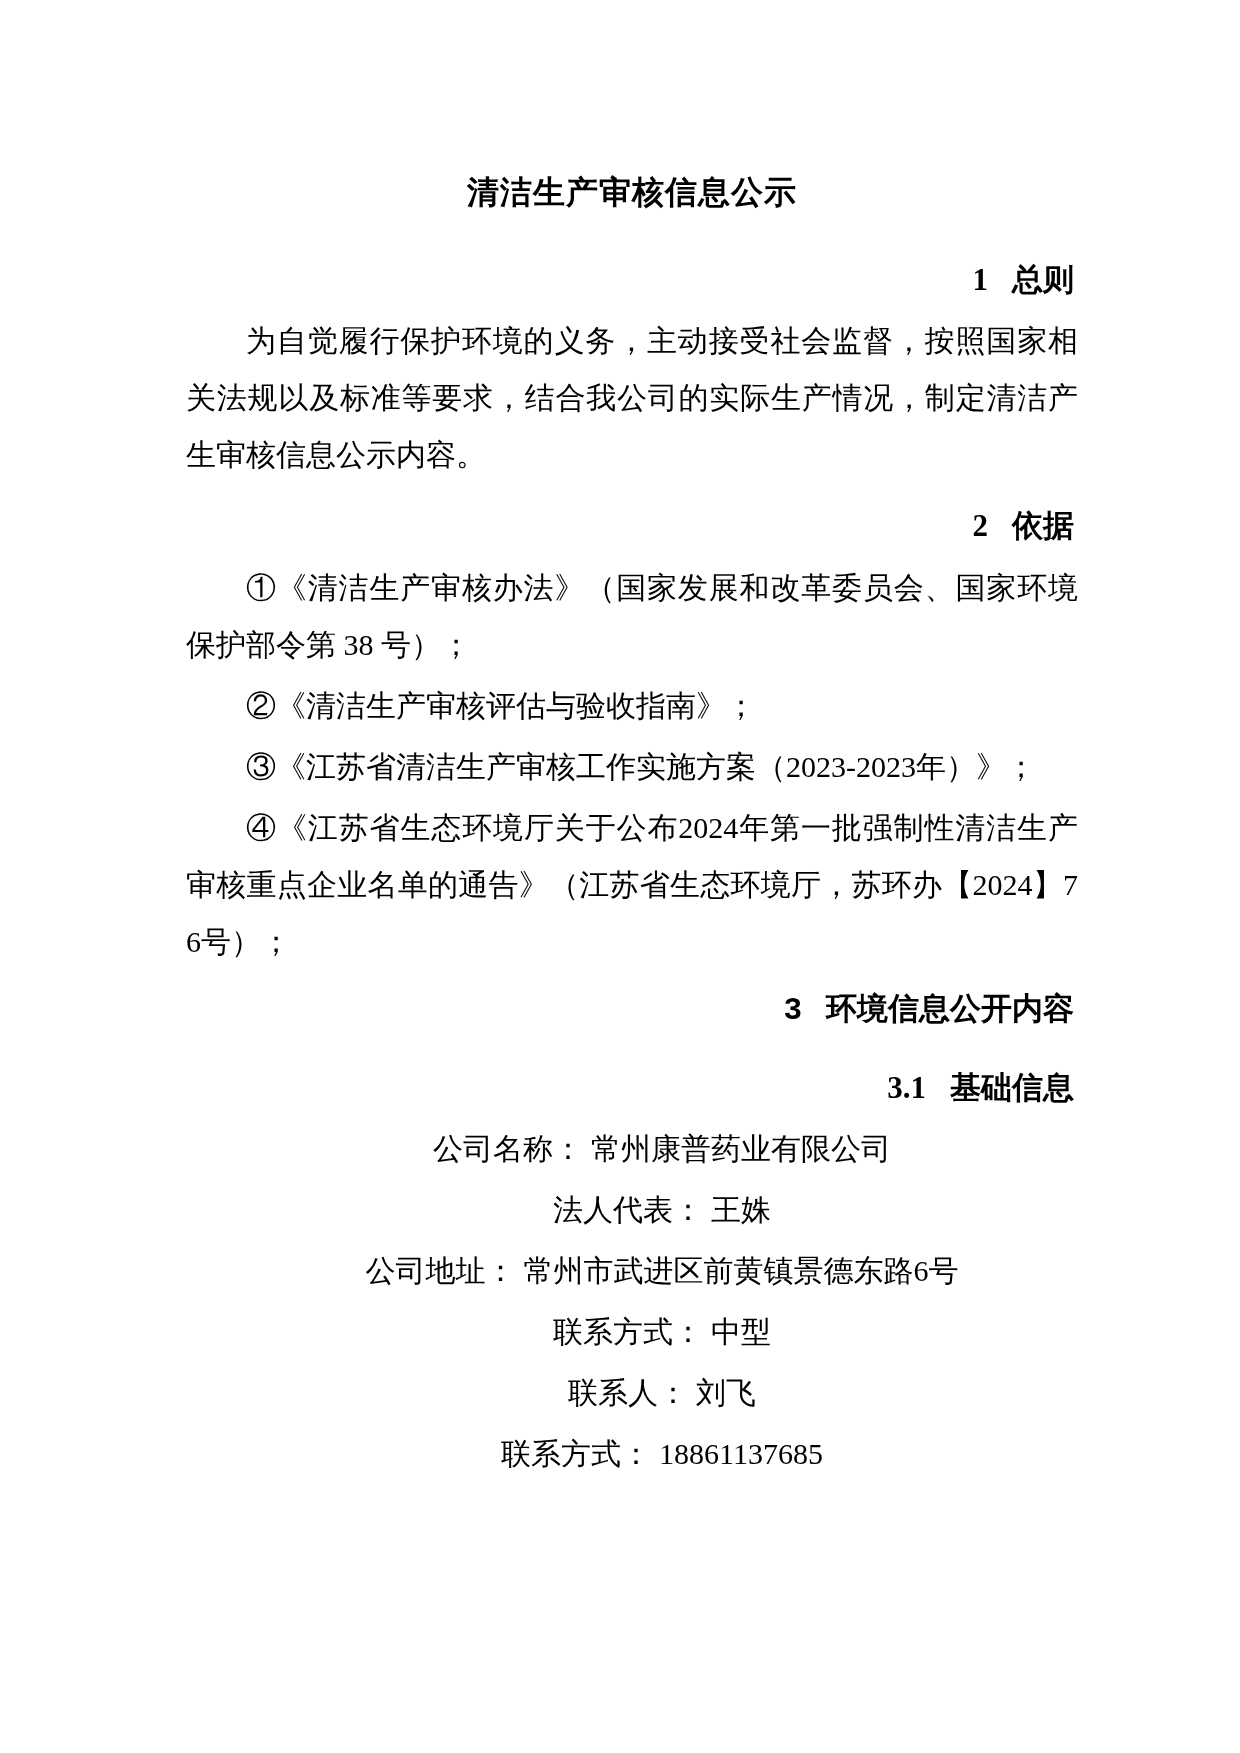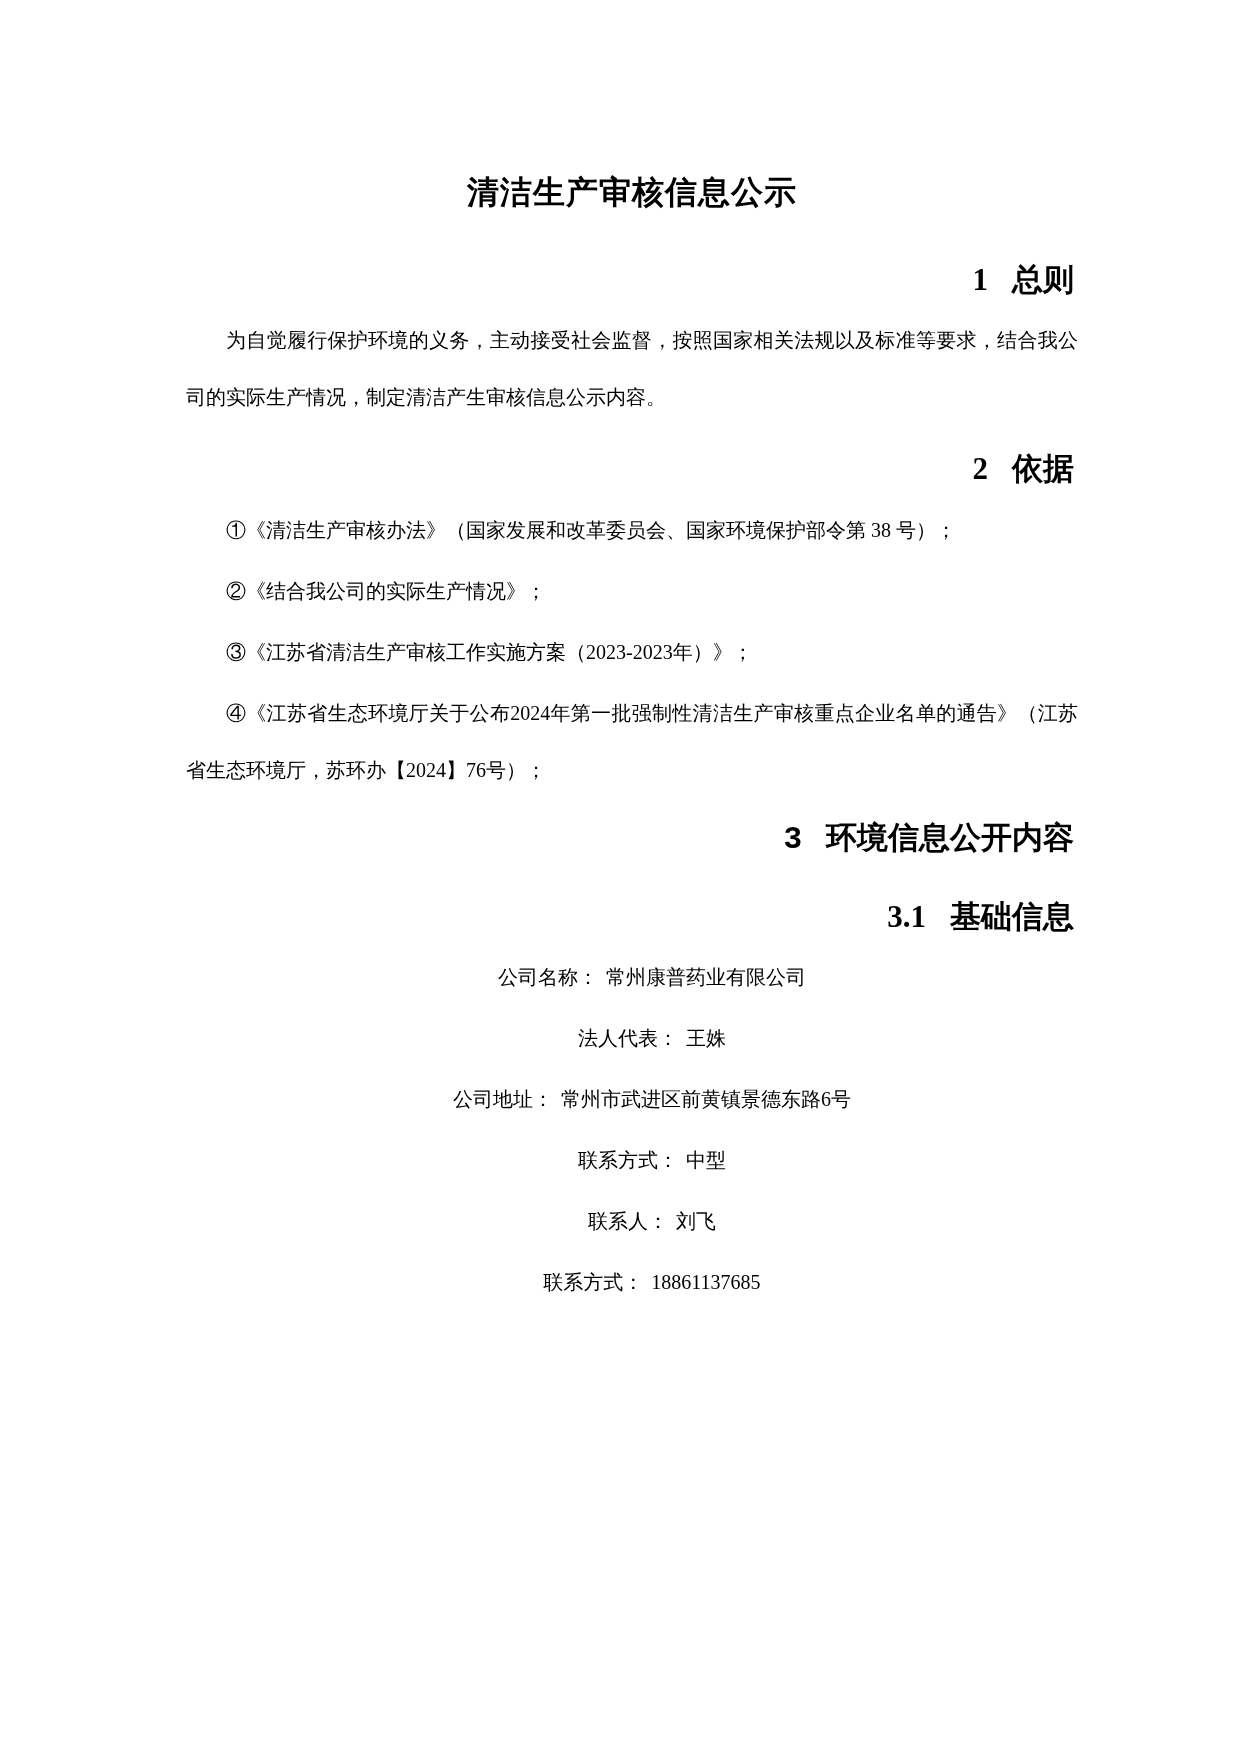--- a/index.html
+++ b/index.html
@@ -29,21 +29,21 @@
     font-size: 31px;
     font-weight: bold;
     line-height: 57px;
     text-align: right;
   }
   .h-sec .ht { margin-left: 20px; }
   .h2-sec { margin-top: 14px; margin-bottom: 5px; }
   .h3-sec { margin-top: 12px; font-family: Liberation Mono, monospace; }
   .h31-sec { margin-top: 20px; }
   .para, .list-p, .field {
-    font-size: 20px;
+    font-size: 30px;
     line-height: 57px;
     text-align: justify;
     text-indent: 2em;
     word-break: break-all;
   }
   .field { text-align: center; }
   .f-label { }
   .f-value { }
 </style>
 </head>
@@ -57,21 +57,21 @@
     <span>1</span><span class="ht">总则</span>
   </div>
 
   <p class="para">为自觉履行保护环境的义务，主动接受社会监督，按照国家相关法规以及标准等要求，结合我公司的实际生产情况，制定清洁产生审核信息公示内容。</p>
 
   <div class="h-sec h2-sec">
     <span>2</span><span class="ht">依据</span>
   </div>
 
   <p class="list-p">①《清洁生产审核办法》（国家发展和改革委员会、国家环境保护部令第 38 号）；</p>
-  <p class="list-p">②《结合我公司的实际生产情况》；</p>
+  <p class="list-p">②《清洁生产审核评估与验收指南》；</p>
   <p class="list-p">③《江苏省清洁生产审核工作实施方案（2023-2023年）》；</p>
   <p class="list-p">④《江苏省生态环境厅关于公布2024年第一批强制性清洁生产审核重点企业名单的通告》（江苏省生态环境厅，苏环办【2024】76号）；</p>
 
   <div class="h-sec h3-sec">
     <span>3</span><span class="ht">环境信息公开内容</span>
   </div>
 
   <div class="h-sec h31-sec">
     <span>3.1</span><span class="ht">基础信息</span>
   </div>

